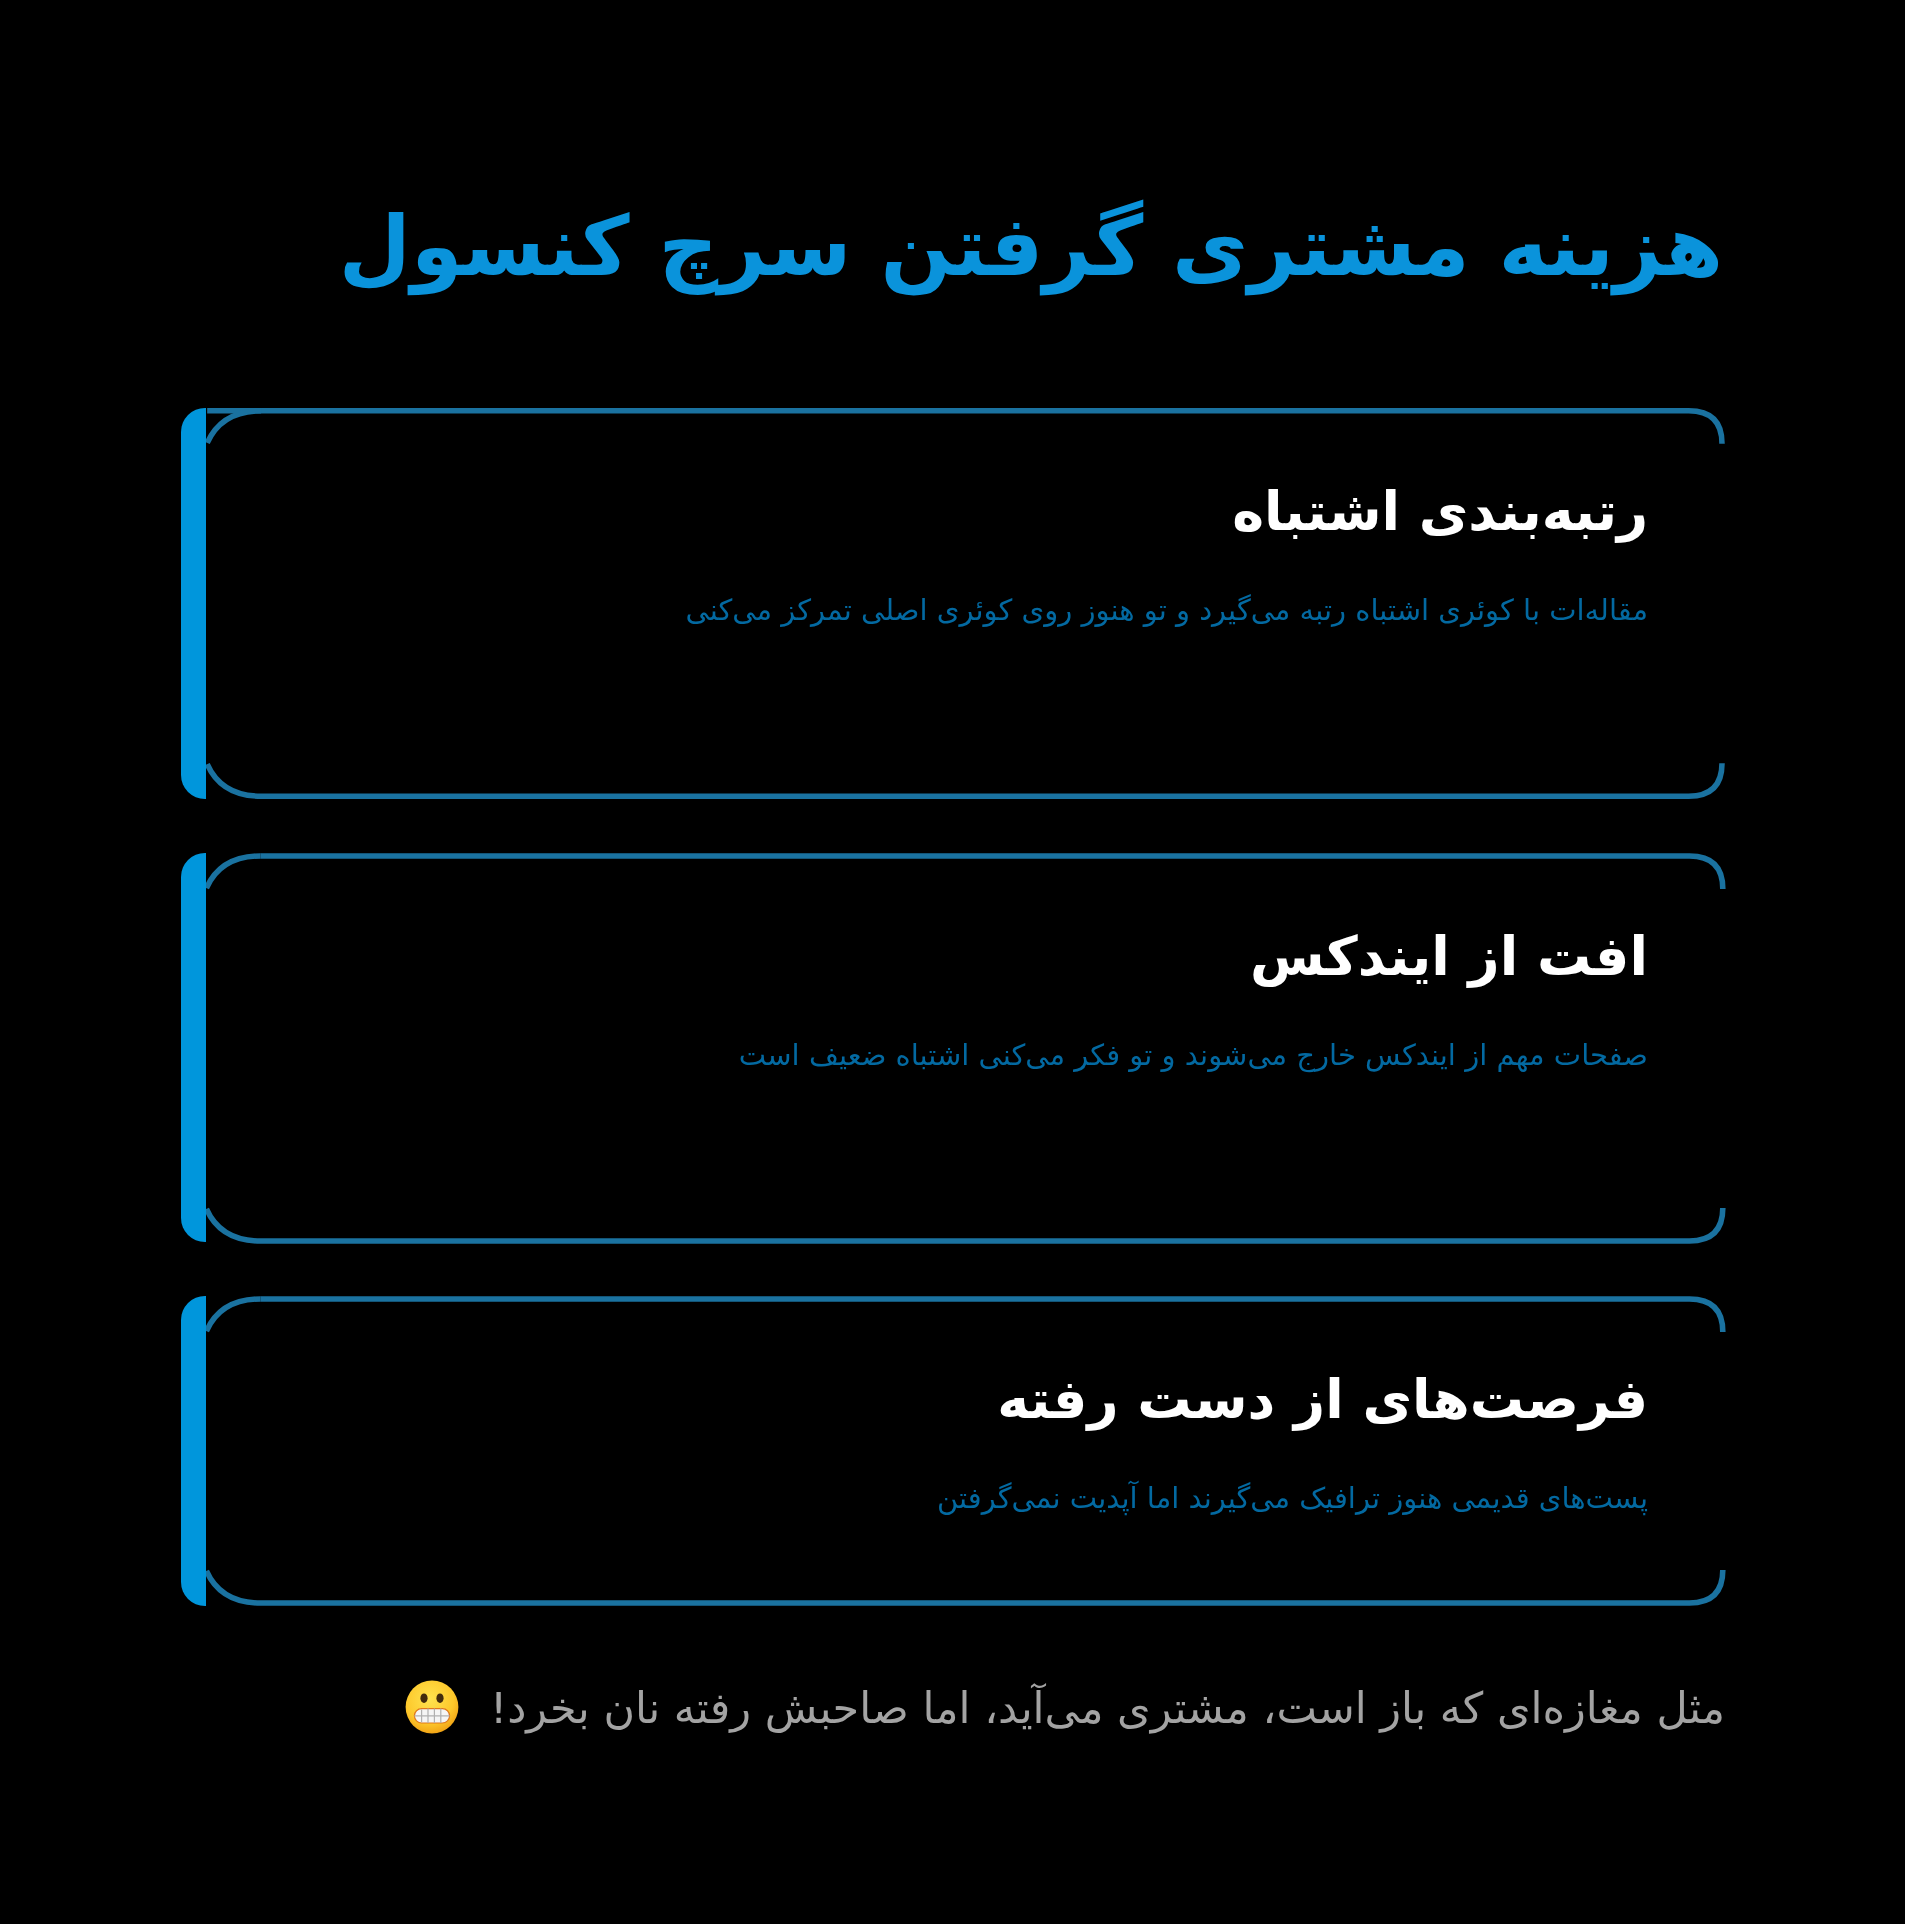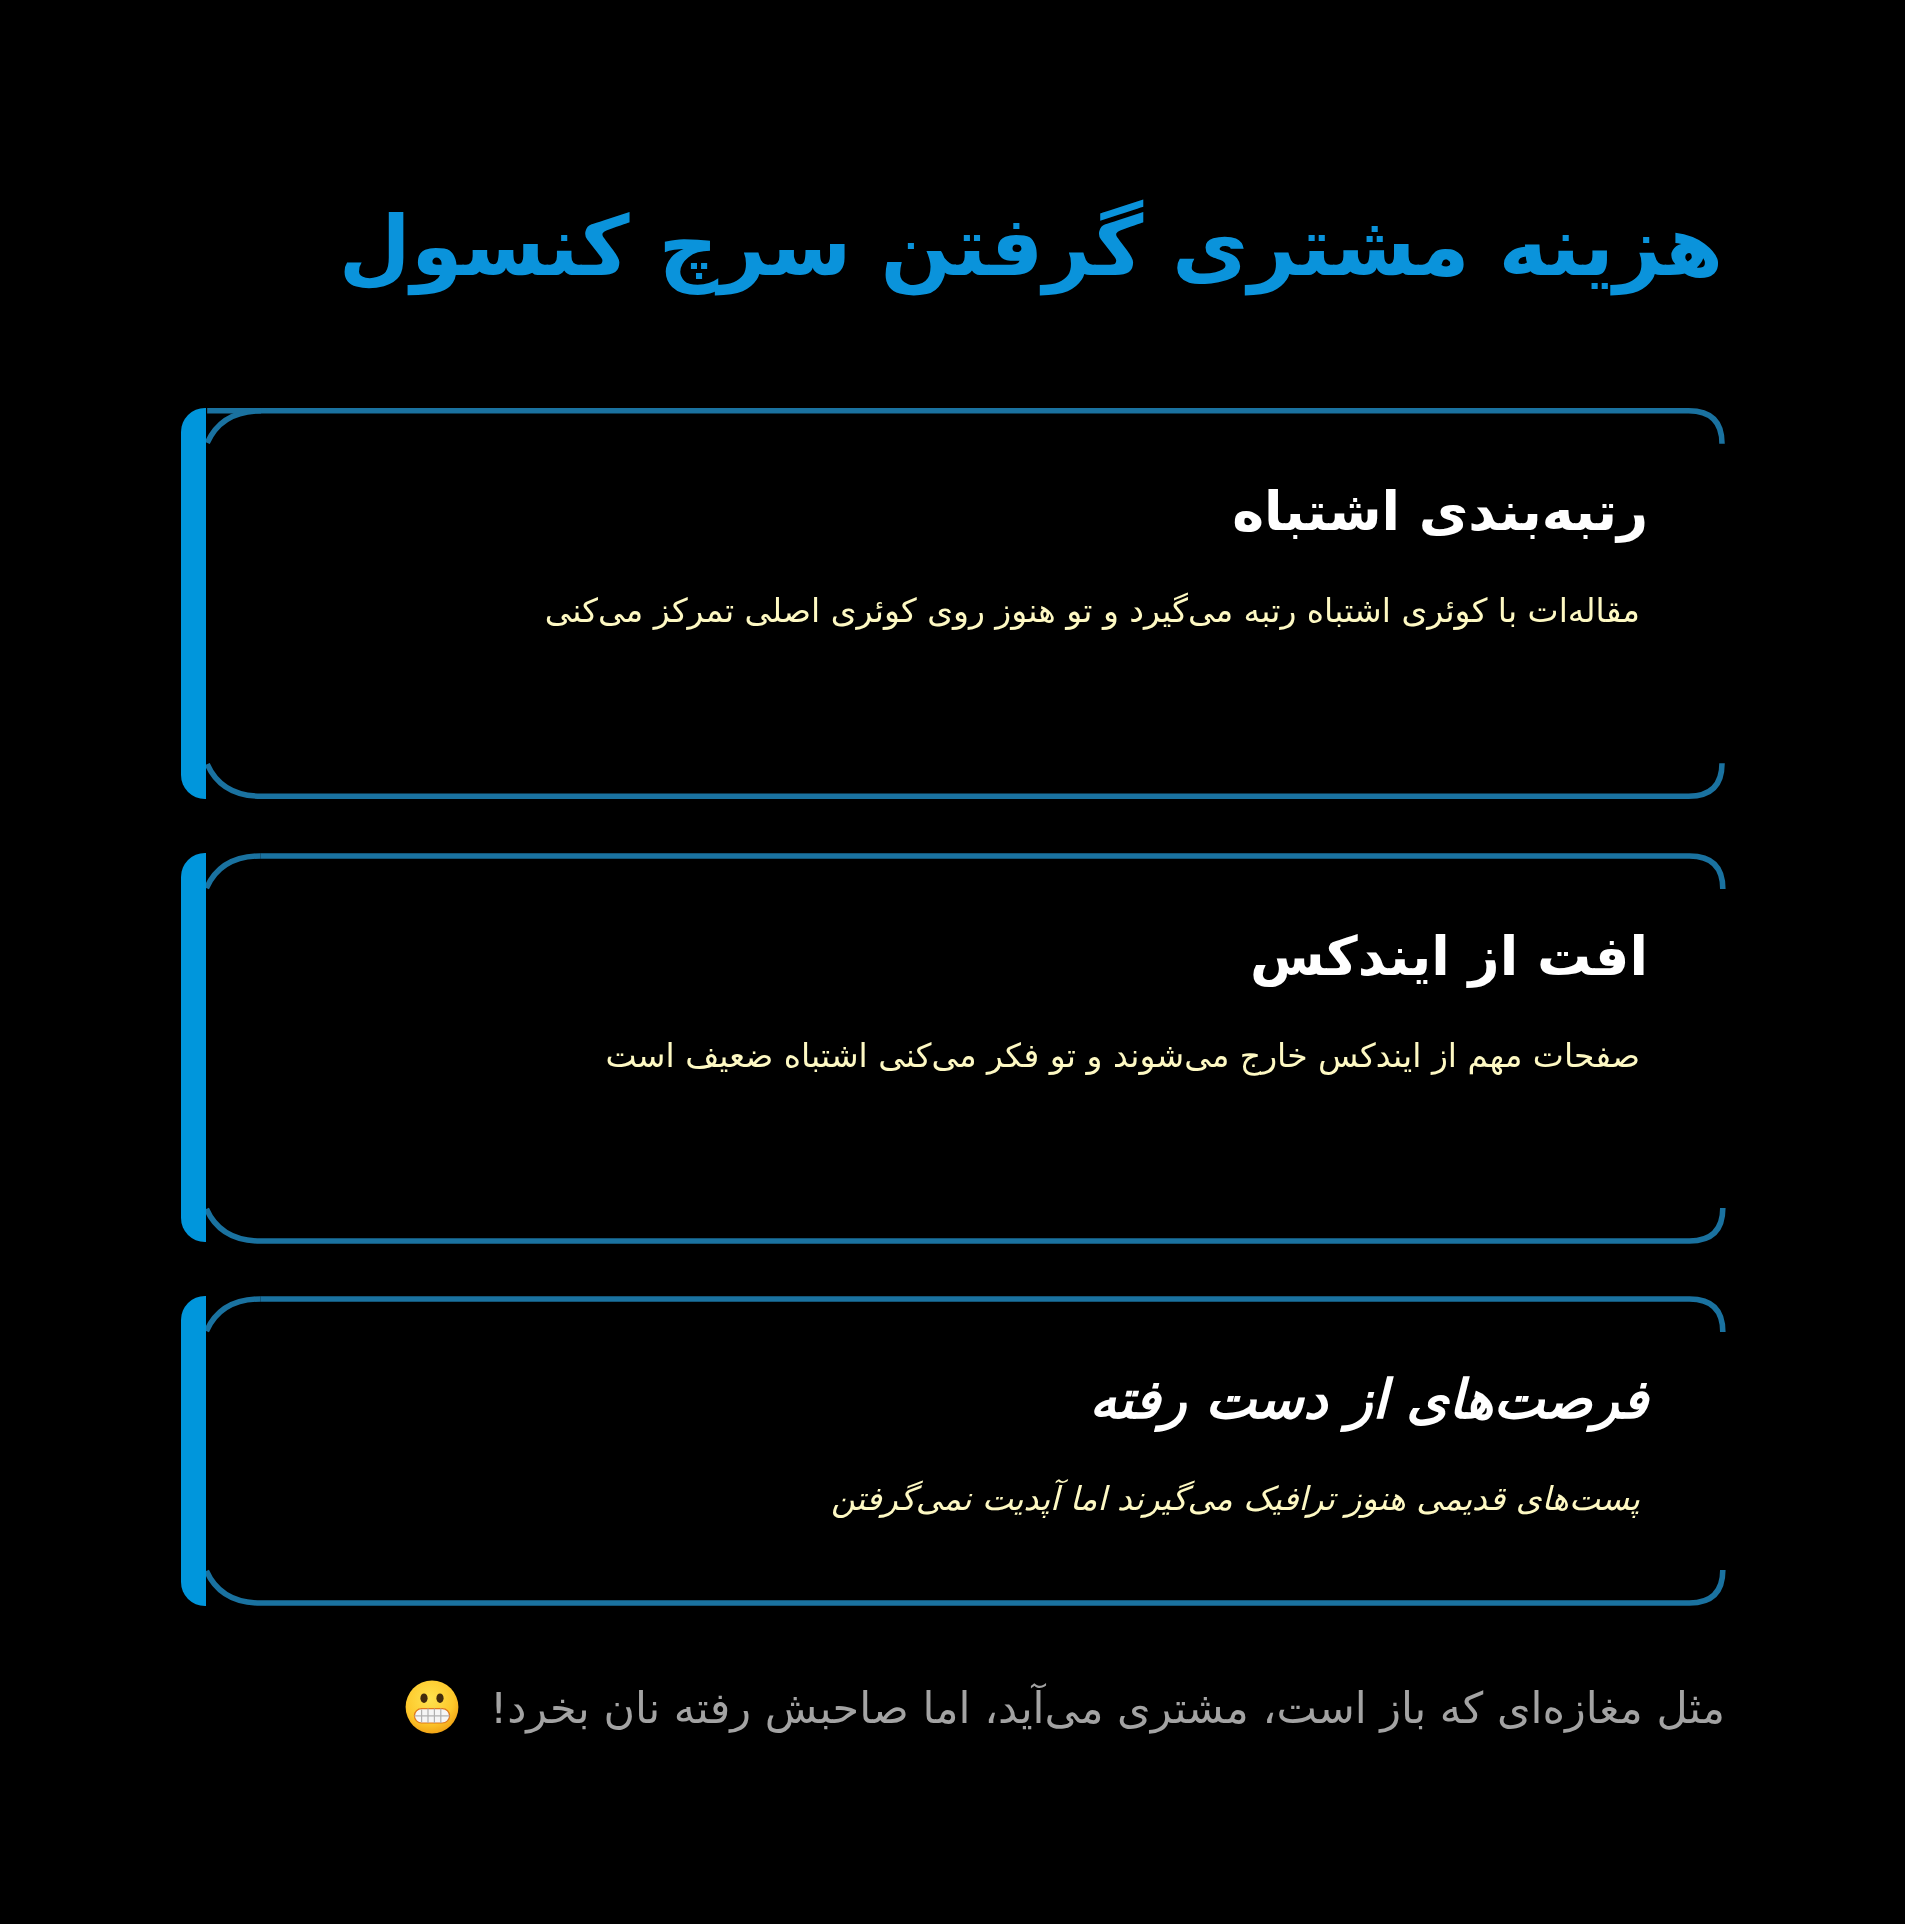--- a/index.html
+++ b/index.html
@@ -51,24 +51,24 @@
   .card-heading {
     font-size: 54px;
     font-weight: 900;
     color: #ffffff;
     line-height: 79px;
     margin: 0 0 17.5px 0;
     letter-spacing: -1.6px;
     white-space: nowrap;
   }
   .card-body {
-    font-size: 33px;
-    color: #fef9c3;
+    font-size: 29px;
+    color: #0369a1;
     line-height: 83px;
-    margin: 8px;
+    margin: 0;
   }
   .footer {
     position: absolute;
     right: 181px;
     top: 1672px;
     width: 1509px;
     text-align: right;
     font-size: 43px;
     color: #a3a3a3;
     line-height: 73px;
@@ -108,21 +108,21 @@
     <path d="M 32 44 Q 50 3.5 100 3.5" fill="none" stroke="#1A72A0" stroke-width="7"></path>
     <path d="M 32 448 Q 50 488.5 100 488.5 L 1900 488.5 Q 1942 488.5 1942 447" fill="none" stroke="#1A72A0" stroke-width="7"></path>
   </svg>
   <div class="card-bar"></div>
   <div class="card-content">
     <div class="card-heading">افت از ایندکس</div>
     <p class="card-body">صفحات مهم از ایندکس خارج می‌شوند و تو فکر می‌کنی اشتباه ضعیف است</p>
   </div>
 </div>
 
-<div class="card" style="top:1296px; height:310px;font-style:italic;">
+<div class="card" style="top:1296px; height:310px;">
   <svg width="1545" height="310" style="position:absolute;left:0;top:0;overflow:visible" viewBox="0 0 1946 390">
     <path d="M 100 3.5 L 1900 3.5 Q 1942 3.5 1942 45" fill="none" stroke="#1A72A0" stroke-width="7"></path>
     <path d="M 32 44 Q 50 3.5 100 3.5" fill="none" stroke="#1A72A0" stroke-width="7"></path>
     <path d="M 32 346 Q 50 386.5 100 386.5 L 1900 386.5 Q 1942 386.5 1942 345" fill="none" stroke="#1A72A0" stroke-width="7"></path>
   </svg>
   <div class="card-bar"></div>
   <div class="card-content">
     <div class="card-heading">فرصت‌های از دست رفته</div>
     <p class="card-body">پست‌های قدیمی هنوز ترافیک می‌گیرند اما آپدیت نمی‌گرفتن</p>
   </div>

